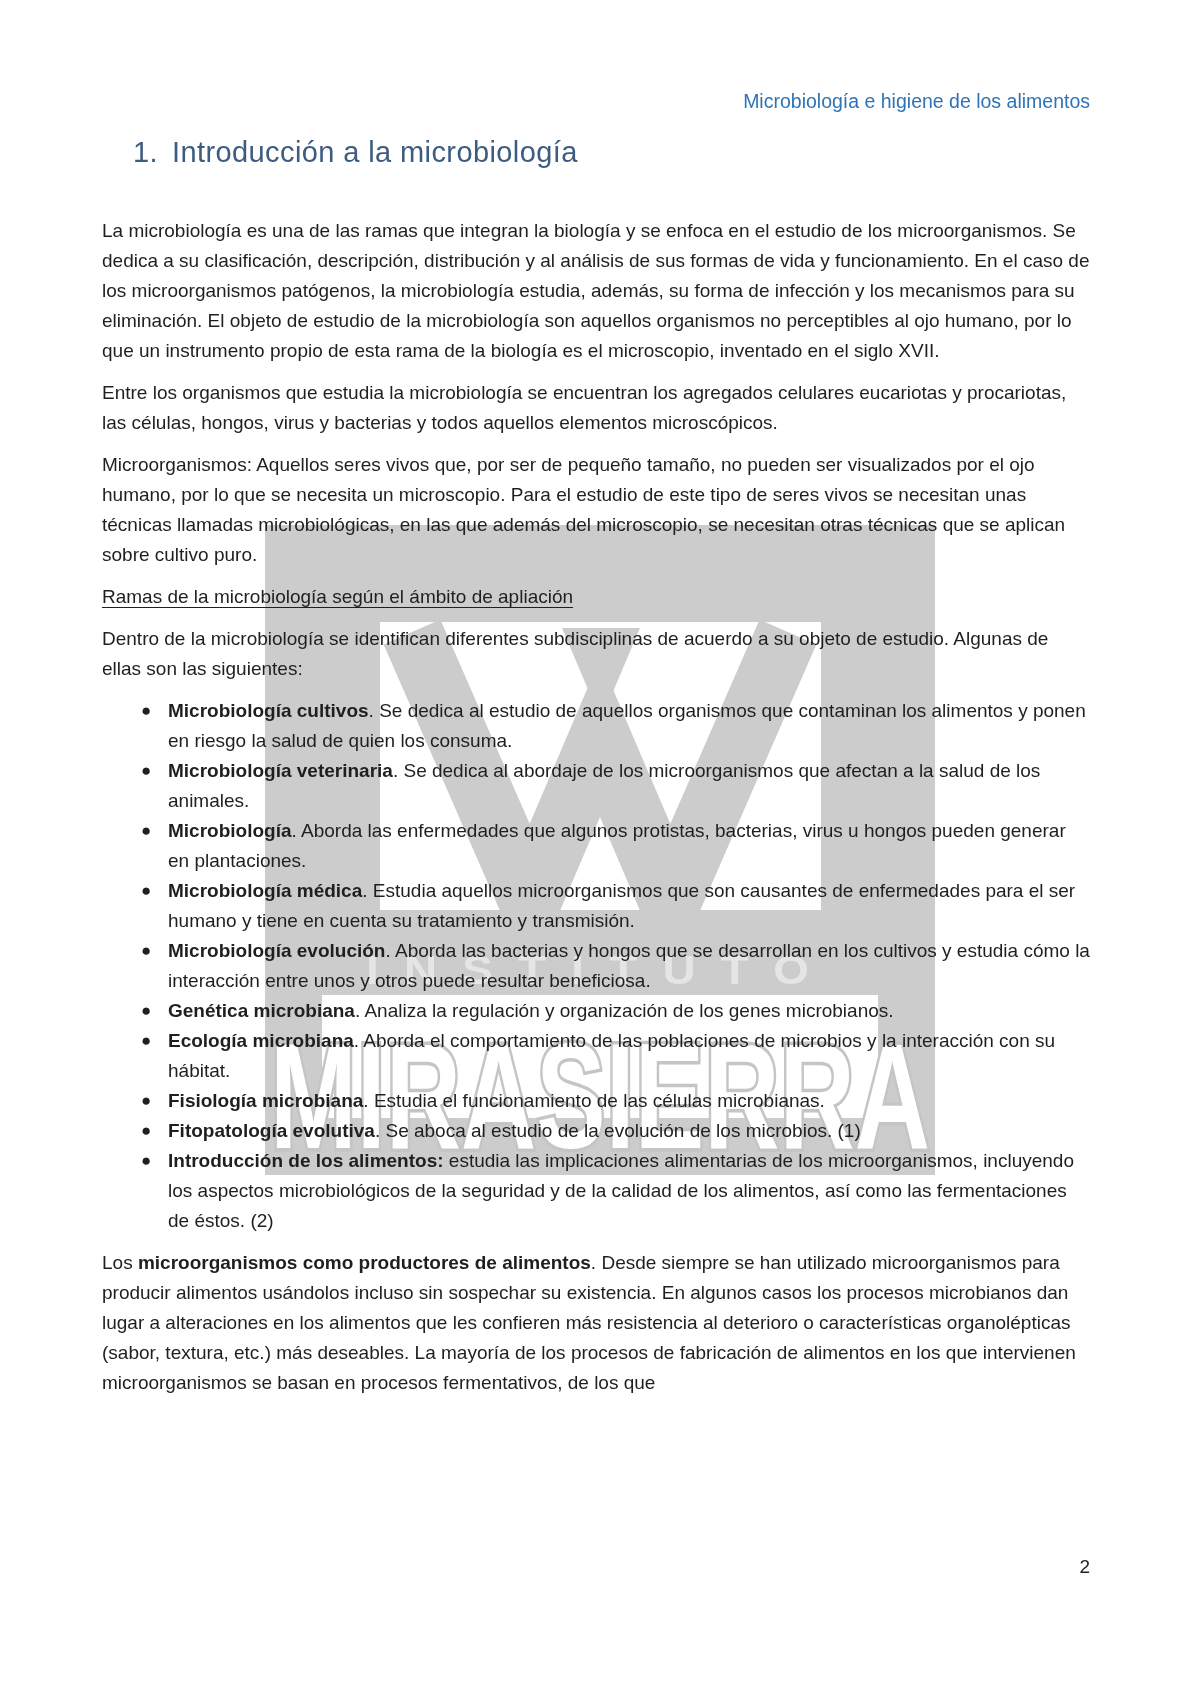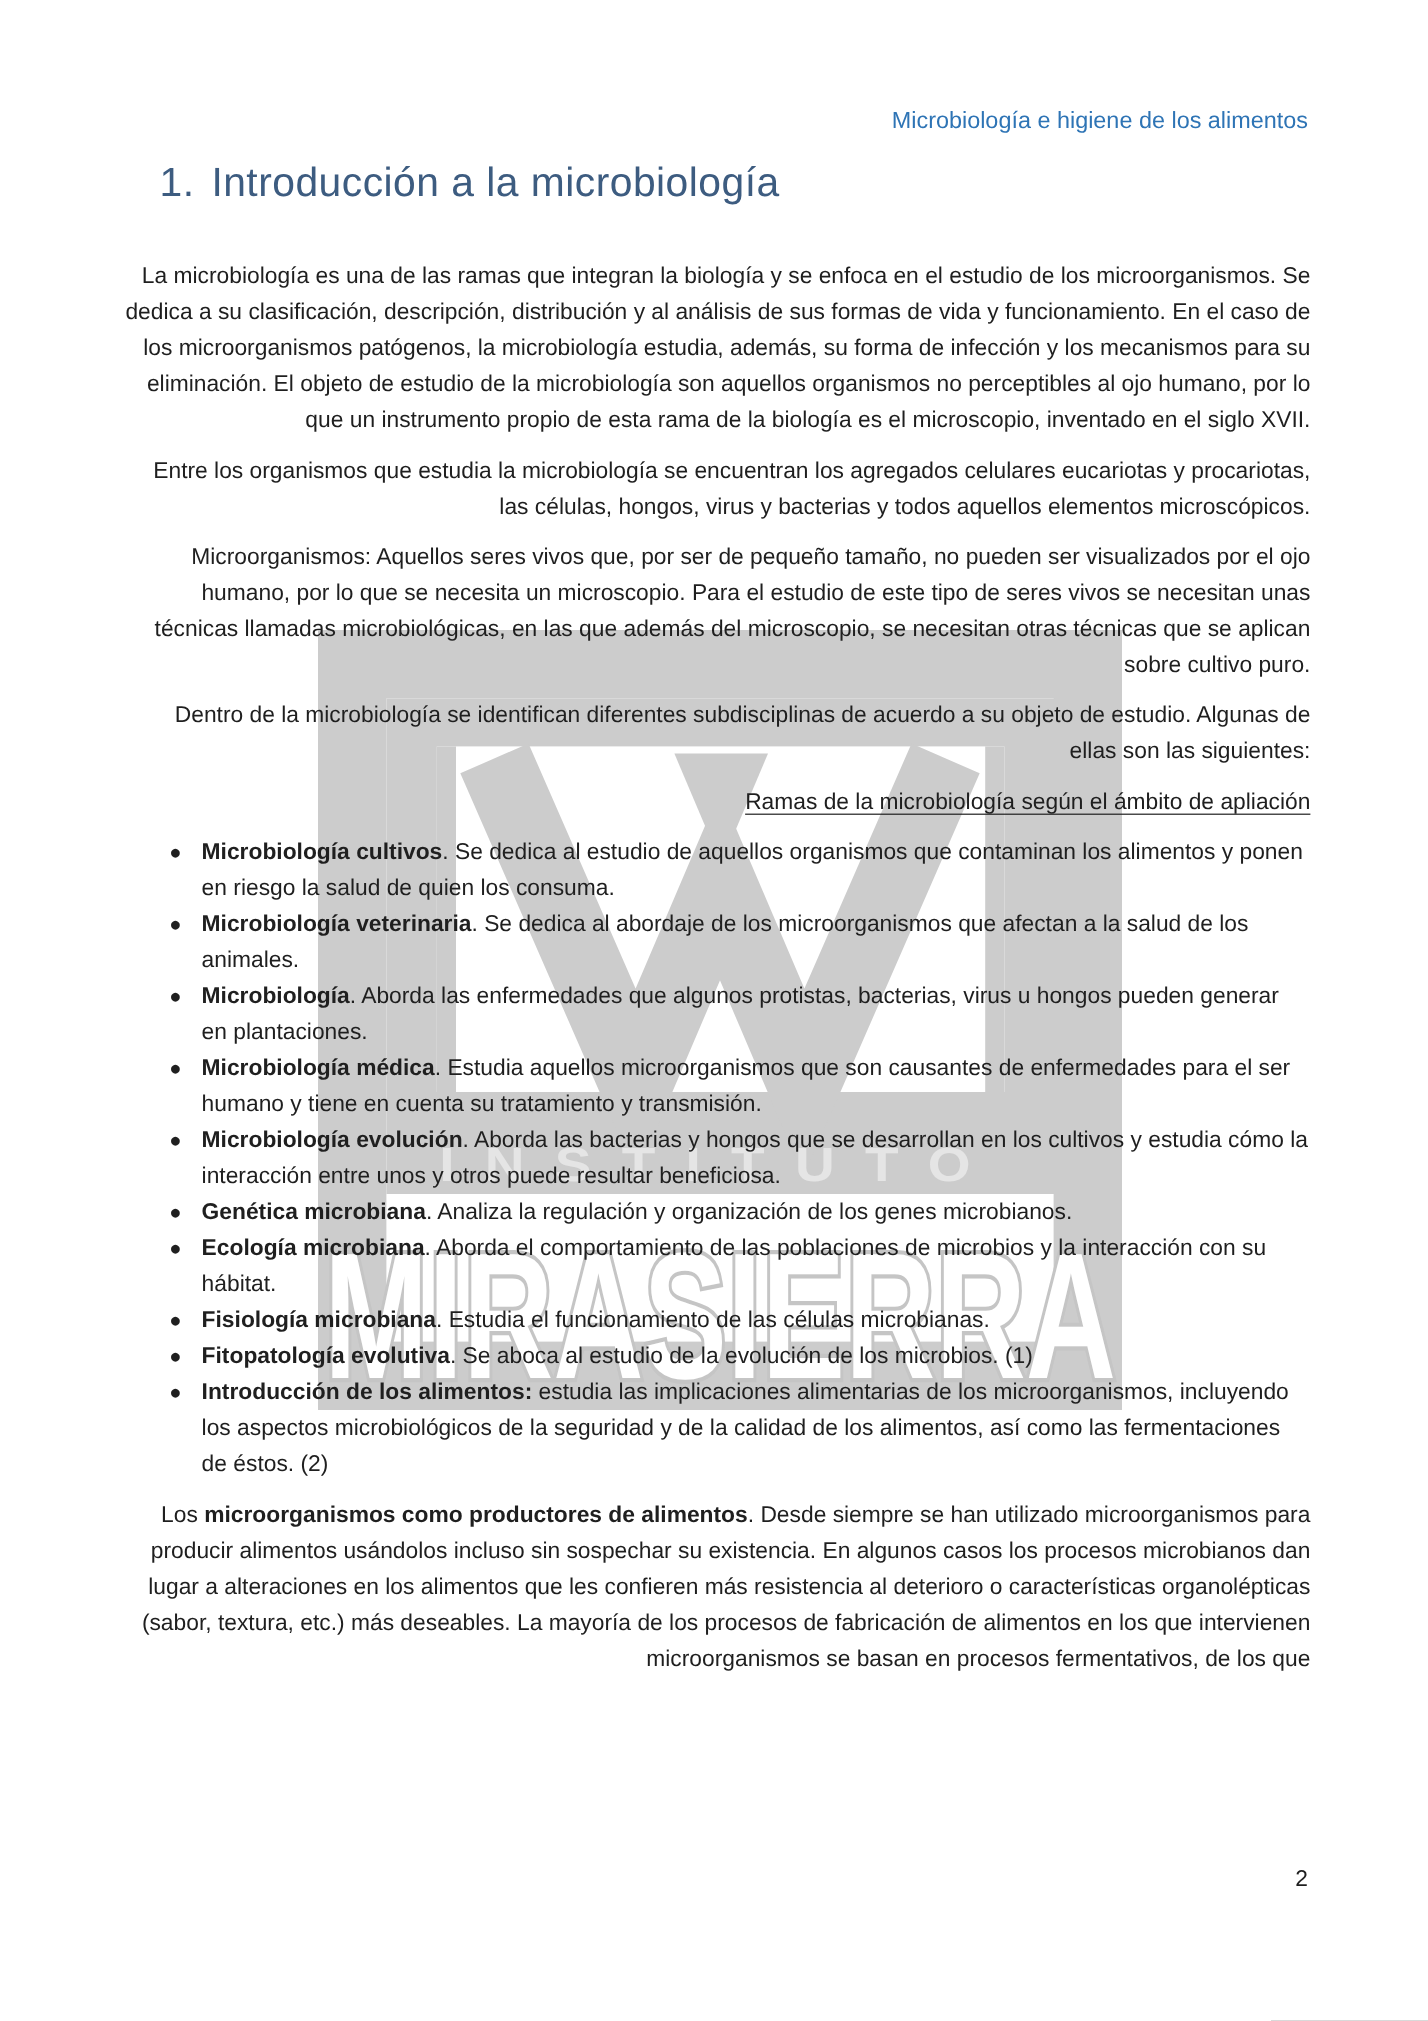--- a/index.html
+++ b/index.html
@@ -39,25 +39,25 @@
     position:absolute;top:1556px;right:100px;z-index:2;
     color:var(--body-ink);font-size:19px;
   }
   
   .doc{
     position:absolute;left:102px;top:132px;width:990px;z-index:1;
     color:var(--body-ink);font-size:19px;line-height:30px;
   }
   h1.doc-title{
     margin:0 0 44px 31px;
-    font-size:34px;line-height:40px;font-weight:400;
+    font-size:29px;line-height:40px;font-weight:400;
     color:var(--title-blue);letter-spacing:.4px;
   }
   h1.doc-title .t-num{margin-right:14px;}
-  .doc p{margin:0 0 12px 0;text-align:right;}
+  .doc p{margin:0 0 12px 0;}
   .subheading{text-decoration:underline;text-underline-offset:4px;}
   ul.topic-list{list-style:none;margin:0 0 12px 0;padding:0 0 0 66px;}
   ul.topic-list li{position:relative;}
   .bullet{
     position:absolute;left:-27px;top:0;
     font-size:17px;line-height:30px;color:var(--body-ink);
   }
   b{font-weight:bold;}
 </style>
 </head>
@@ -90,23 +90,23 @@
     <h1 class="doc-title">
       <span class="t-num">1.</span><span>Introducción a la microbiología</span>
     </h1>
 
     <p>La microbiología es una de las ramas que integran la biología y se enfoca en el estudio de los microorganismos. Se dedica a su clasificación, descripción, distribución y al análisis de sus formas de vida y funcionamiento. En el caso de los microorganismos patógenos, la microbiología estudia, además, su forma de infección y los mecanismos para su eliminación. El objeto de estudio de la microbiología son aquellos organismos no perceptibles al ojo humano, por lo que un instrumento propio de esta rama de la biología es el microscopio, inventado en el siglo XVII.</p>
 
     <p>Entre los organismos que estudia la microbiología se encuentran los agregados celulares eucariotas y procariotas, las células, hongos, virus y bacterias y todos aquellos elementos microscópicos.</p>
 
     <p>Microorganismos: Aquellos seres vivos que, por ser de pequeño tamaño, no pueden ser visualizados por el ojo humano, por lo que se necesita un microscopio. Para el estudio de este tipo de seres vivos se necesitan unas técnicas llamadas microbiológicas, en las que además del microscopio, se necesitan otras técnicas que se aplican sobre cultivo puro.</p>
 
+    <p><span class="subheading">Ramas de la microbiología según el ámbito de apliación</span></p>
+
     <p>Dentro de la microbiología se identifican diferentes subdisciplinas de acuerdo a su objeto de estudio. Algunas de ellas son las siguientes:</p>
-
-    <p><span class="subheading">Ramas de la microbiología según el ámbito de apliación</span></p>
 
     <ul class="topic-list">
       <li><span class="bullet">●</span><b>Microbiología cultivos</b><span>. Se dedica al estudio de aquellos organismos que contaminan los alimentos y ponen en riesgo la salud de quien los consuma.</span></li>
       <li><span class="bullet">●</span><b>Microbiología veterinaria</b><span>. Se dedica al abordaje de los microorganismos que afectan a la salud de los animales.</span></li>
       <li><span class="bullet">●</span><b>Microbiología</b><span>. Aborda las enfermedades que algunos protistas, bacterias, virus u hongos pueden generar en plantaciones.</span></li>
       <li><span class="bullet">●</span><b>Microbiología médica</b><span>. Estudia aquellos microorganismos que son causantes de enfermedades para el ser humano y tiene en cuenta su tratamiento y transmisión.</span></li>
       <li><span class="bullet">●</span><b>Microbiología evolución</b><span>. Aborda las bacterias y hongos que se desarrollan en los cultivos y estudia cómo la interacción entre unos y otros puede resultar beneficiosa.</span></li>
       <li><span class="bullet">●</span><b>Genética microbiana</b><span>. Analiza la regulación y organización de los genes microbianos.</span></li>
       <li><span class="bullet">●</span><b>Ecología microbiana</b><span>. Aborda el comportamiento de las poblaciones de microbios y la interacción con su hábitat.</span></li>
       <li><span class="bullet">●</span><b>Fisiología microbiana</b><span>. Estudia el funcionamiento de las células microbianas.</span></li>

